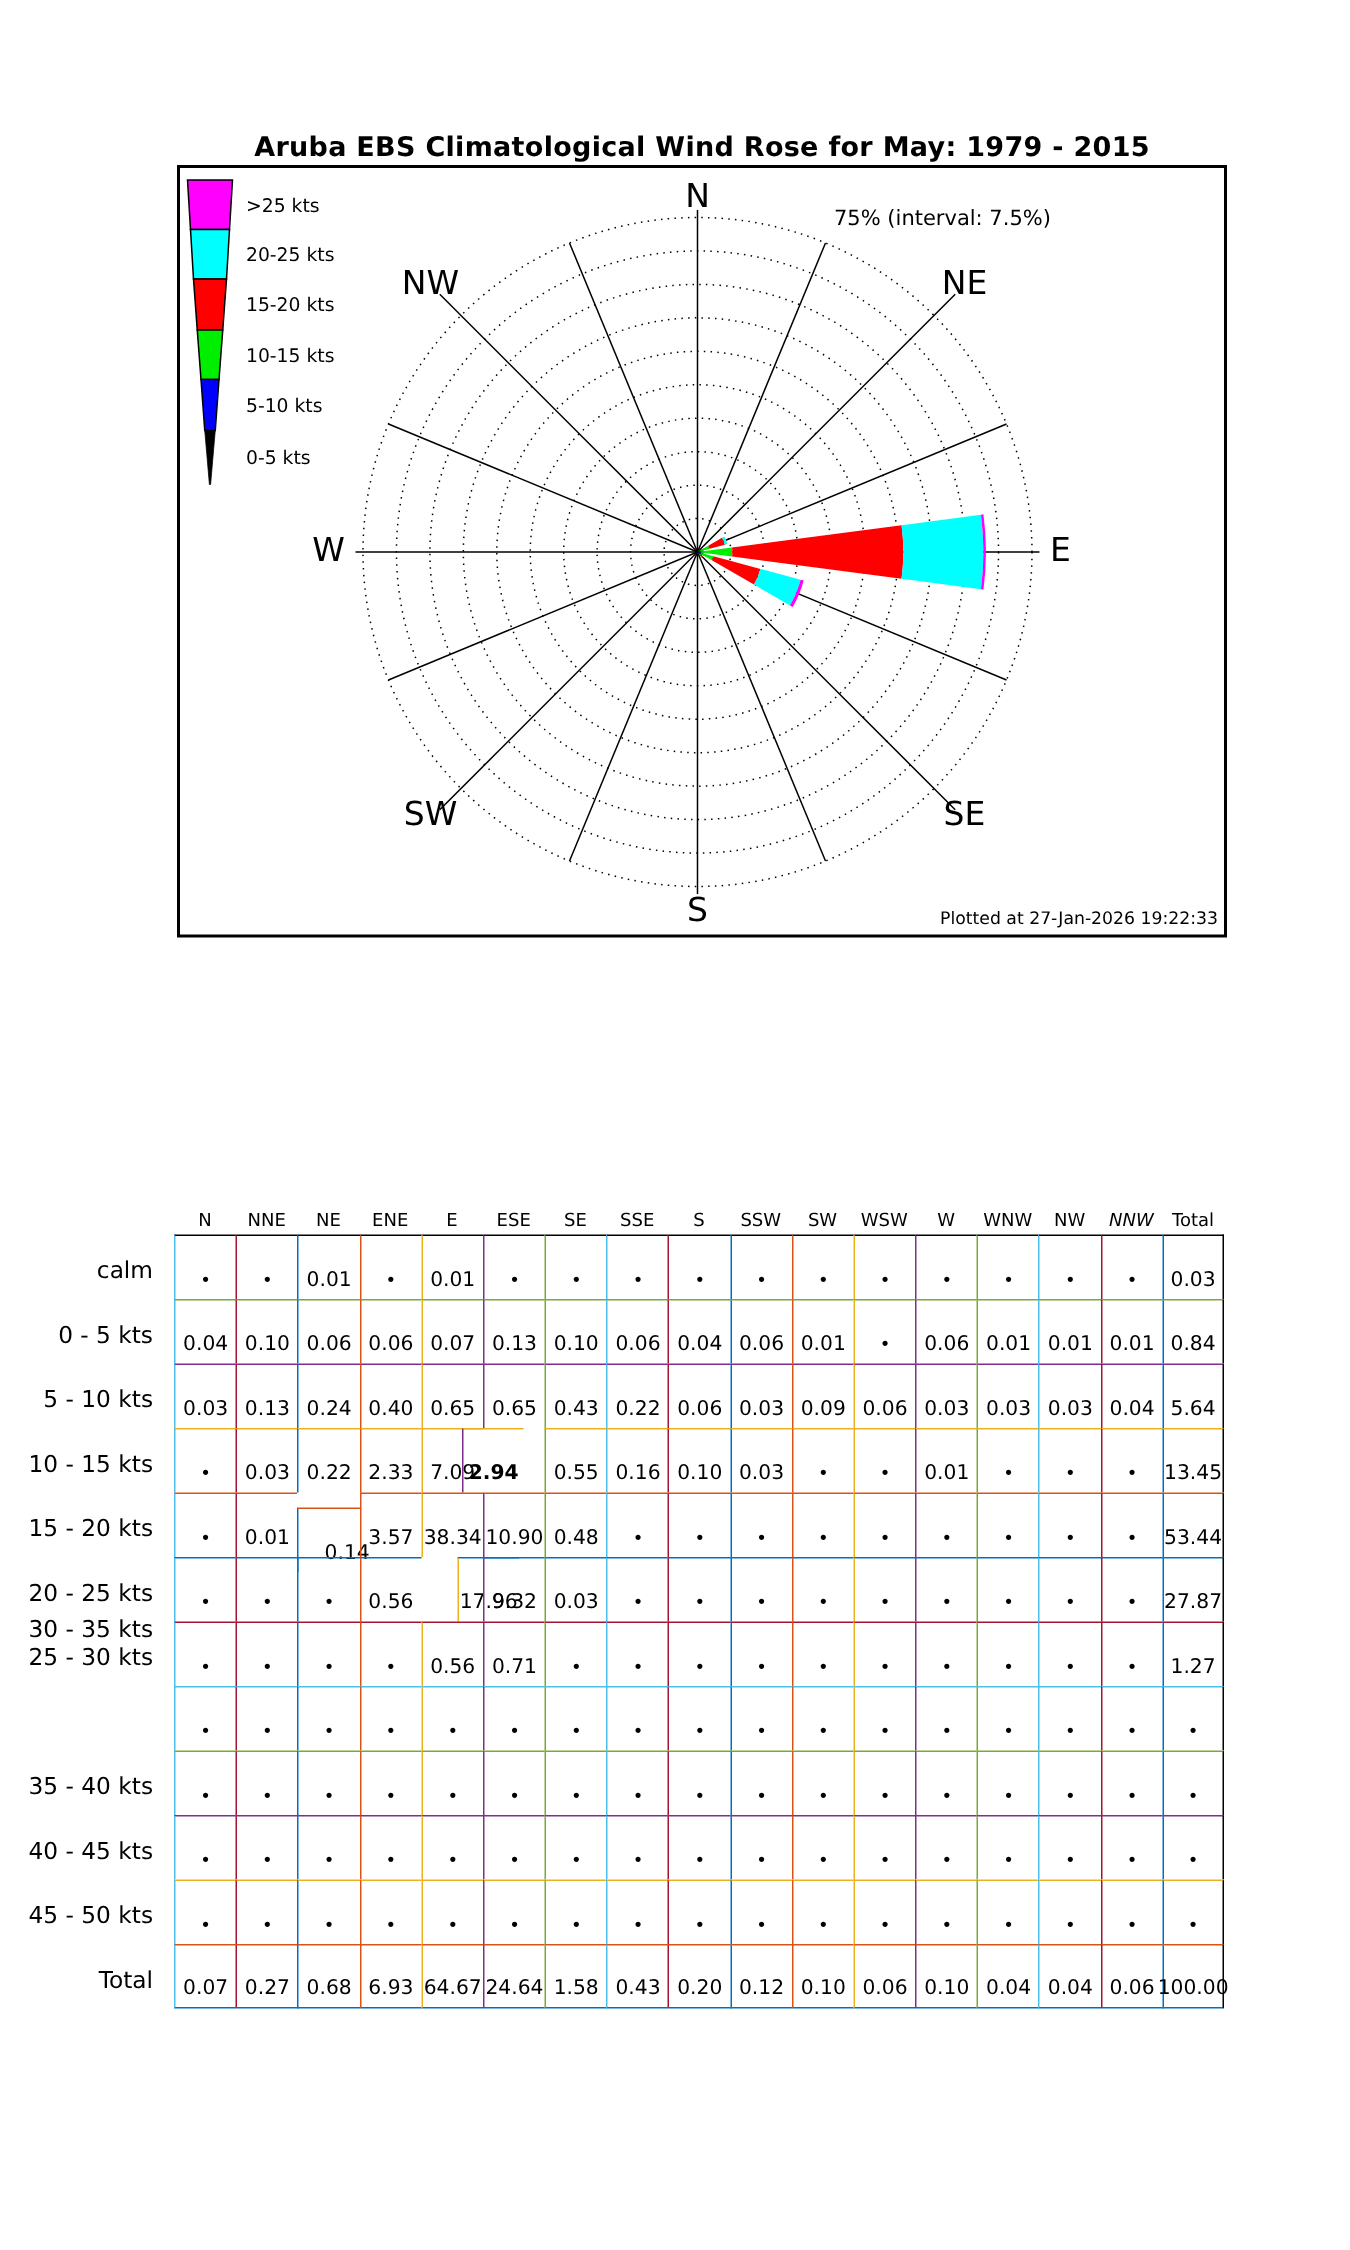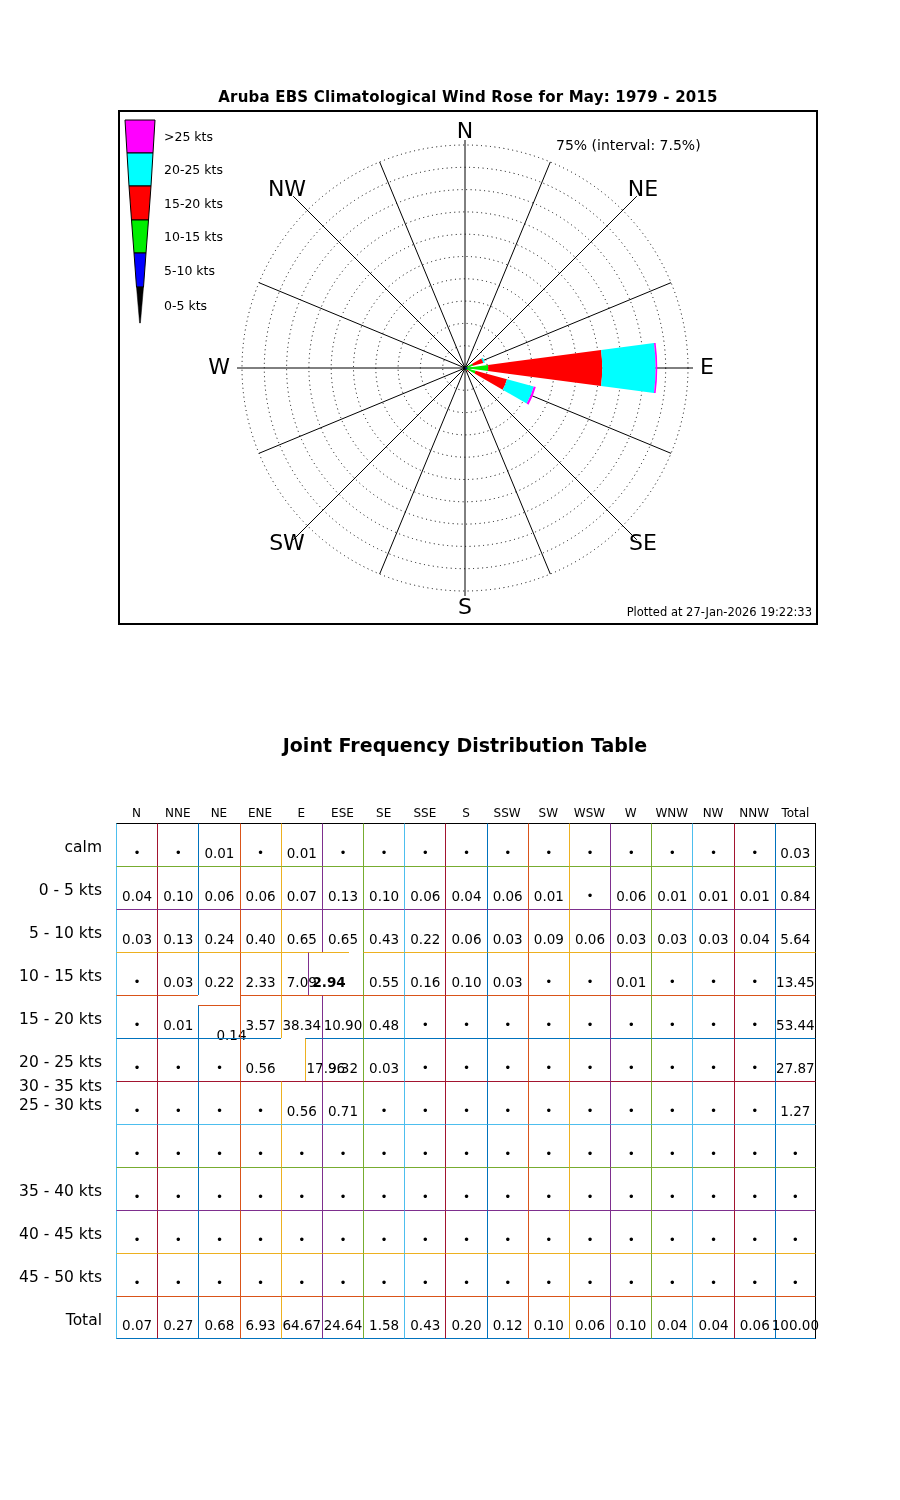--- a/index.html
+++ b/index.html
@@ -1,19 +1,19 @@
 <!DOCTYPE html>
 <html><head>
 <meta charset="utf-8">
 <style>
   html,body{margin:0;padding:0;background:#fff;}
   .canvas{position:relative;width:900px;height:1500px;background:#fff;overflow:hidden;
           font-family:"DejaVu Sans","Liberation Sans",sans-serif;color:#000;}
   .rose-title{position:absolute;left:118px;top:88px;width:700px;text-align:center;
-              font-size:15px;font-weight:bold;letter-spacing:.2px;}
+              font-size:18px;font-weight:bold;letter-spacing:.2px;}
   .rose-box{position:absolute;left:118px;top:110px;width:700px;height:515px;border:2px solid #000;box-sizing:border-box;}
   .rose-box svg{display:block;}
   .table-title{position:absolute;left:115px;top:734px;width:700px;text-align:center;
                font-size:19px;font-weight:bold;}
   .col-header{position:absolute;height:18px;font-size:12px;text-align:center;
               display:flex;align-items:flex-end;justify-content:center;}
   .row-label{position:absolute;font-size:15.5px;text-align:right;display:flex;
              align-items:center;justify-content:flex-end;}
   .cell{position:absolute;box-sizing:border-box;display:flex;align-items:flex-end;
         justify-content:center;font-size:13.5px;padding-bottom:5px;white-space:nowrap;}
@@ -122,38 +122,37 @@
         <polygon points="16,143 28,143 25.5,177 18.5,177" fill="#0000FF" stroke="#000" stroke-width="1"></polygon>
         <polygon points="18.5,177 25.5,177 22.4,213 21.6,213" fill="#000000" stroke="#000" stroke-width="0.5"></polygon>
         <text x="46" y="31" font-size="12.5px" font-family="&quot;DejaVu Sans&quot;,&quot;Liberation Sans&quot;,sans-serif">&gt;25 kts</text>
         <text x="46" y="64" font-size="12.5px" font-family="&quot;DejaVu Sans&quot;,&quot;Liberation Sans&quot;,sans-serif">20-25 kts</text>
         <text x="46" y="97.5" font-size="12.5px" font-family="&quot;DejaVu Sans&quot;,&quot;Liberation Sans&quot;,sans-serif">15-20 kts</text>
         <text x="46" y="131" font-size="12.5px" font-family="&quot;DejaVu Sans&quot;,&quot;Liberation Sans&quot;,sans-serif">10-15 kts</text>
         <text x="46" y="164.5" font-size="12.5px" font-family="&quot;DejaVu Sans&quot;,&quot;Liberation Sans&quot;,sans-serif">5-10 kts</text>
         <text x="46" y="199.5" font-size="12.5px" font-family="&quot;DejaVu Sans&quot;,&quot;Liberation Sans&quot;,sans-serif">0-5 kts</text>
       </svg>
   </div>
-  <div class="table-title">Joint Frequency Distribution Table</div>
   <div id="jft">
       <div class="col-header" style="left: 116px; width: 41.1765px; top: 802px;">N</div>
       <div class="col-header" style="left: 157.176px; width: 41.1765px; top: 802px;">NNE</div>
       <div class="col-header" style="left: 198.353px; width: 41.1765px; top: 802px;">NE</div>
       <div class="col-header" style="left: 239.529px; width: 41.1765px; top: 802px;">ENE</div>
       <div class="col-header" style="left: 280.706px; width: 41.1765px; top: 802px;">E</div>
       <div class="col-header" style="left: 321.882px; width: 41.1765px; top: 802px;">ESE</div>
       <div class="col-header" style="left: 363.059px; width: 41.1765px; top: 802px;">SE</div>
       <div class="col-header" style="left: 404.235px; width: 41.1765px; top: 802px;">SSE</div>
       <div class="col-header" style="left: 445.412px; width: 41.1765px; top: 802px;">S</div>
       <div class="col-header" style="left: 486.588px; width: 41.1765px; top: 802px;">SSW</div>
       <div class="col-header" style="left: 527.765px; width: 41.1765px; top: 802px;">SW</div>
       <div class="col-header" style="left: 568.941px; width: 41.1765px; top: 802px;">WSW</div>
       <div class="col-header" style="left: 610.118px; width: 41.1765px; top: 802px;">W</div>
       <div class="col-header" style="left: 651.294px; width: 41.1765px; top: 802px;">WNW</div>
       <div class="col-header" style="left: 692.471px; width: 41.1765px; top: 802px;">NW</div>
-      <div class="col-header" style="left: 733.647px; width: 41.1765px; top: 802px;">NNW</div>
+      <div class="col-header" style="left: 733.647px; width: 41.1765px; top: 802px; font-style: italic;">NNW</div>
       <div class="col-header" style="left: 774.824px; width: 41.1765px; top: 802px;">Total</div>
       <div class="row-label" style="left: 18px; width: 84px; top: 825px; height: 43px;">calm</div>
       <div class="row-label" style="left: 18px; width: 84px; top: 868px; height: 43px;">0 - 5 kts</div>
       <div class="row-label" style="left: 18px; width: 84px; top: 911px; height: 43px;">5 - 10 kts</div>
       <div class="row-label" style="left: 18px; width: 84px; top: 954px; height: 43px;">10 - 15 kts</div>
       <div class="row-label" style="left: 18px; width: 84px; top: 997px; height: 43px;">15 - 20 kts</div>
       <div class="row-label" style="left: 18px; width: 84px; top: 1040px; height: 43px;">20 - 25 kts</div>
       <div class="row-label" style="left: 18px; width: 84px; top: 1083px; height: 43px;">25 - 30 kts</div>
       <div class="row-label" style="left: 18px; width: 84px; top: 1064px; height: 43px;">30 - 35 kts</div>
       <div class="row-label" style="left: 18px; width: 84px; top: 1169px; height: 43px;">35 - 40 kts</div>

